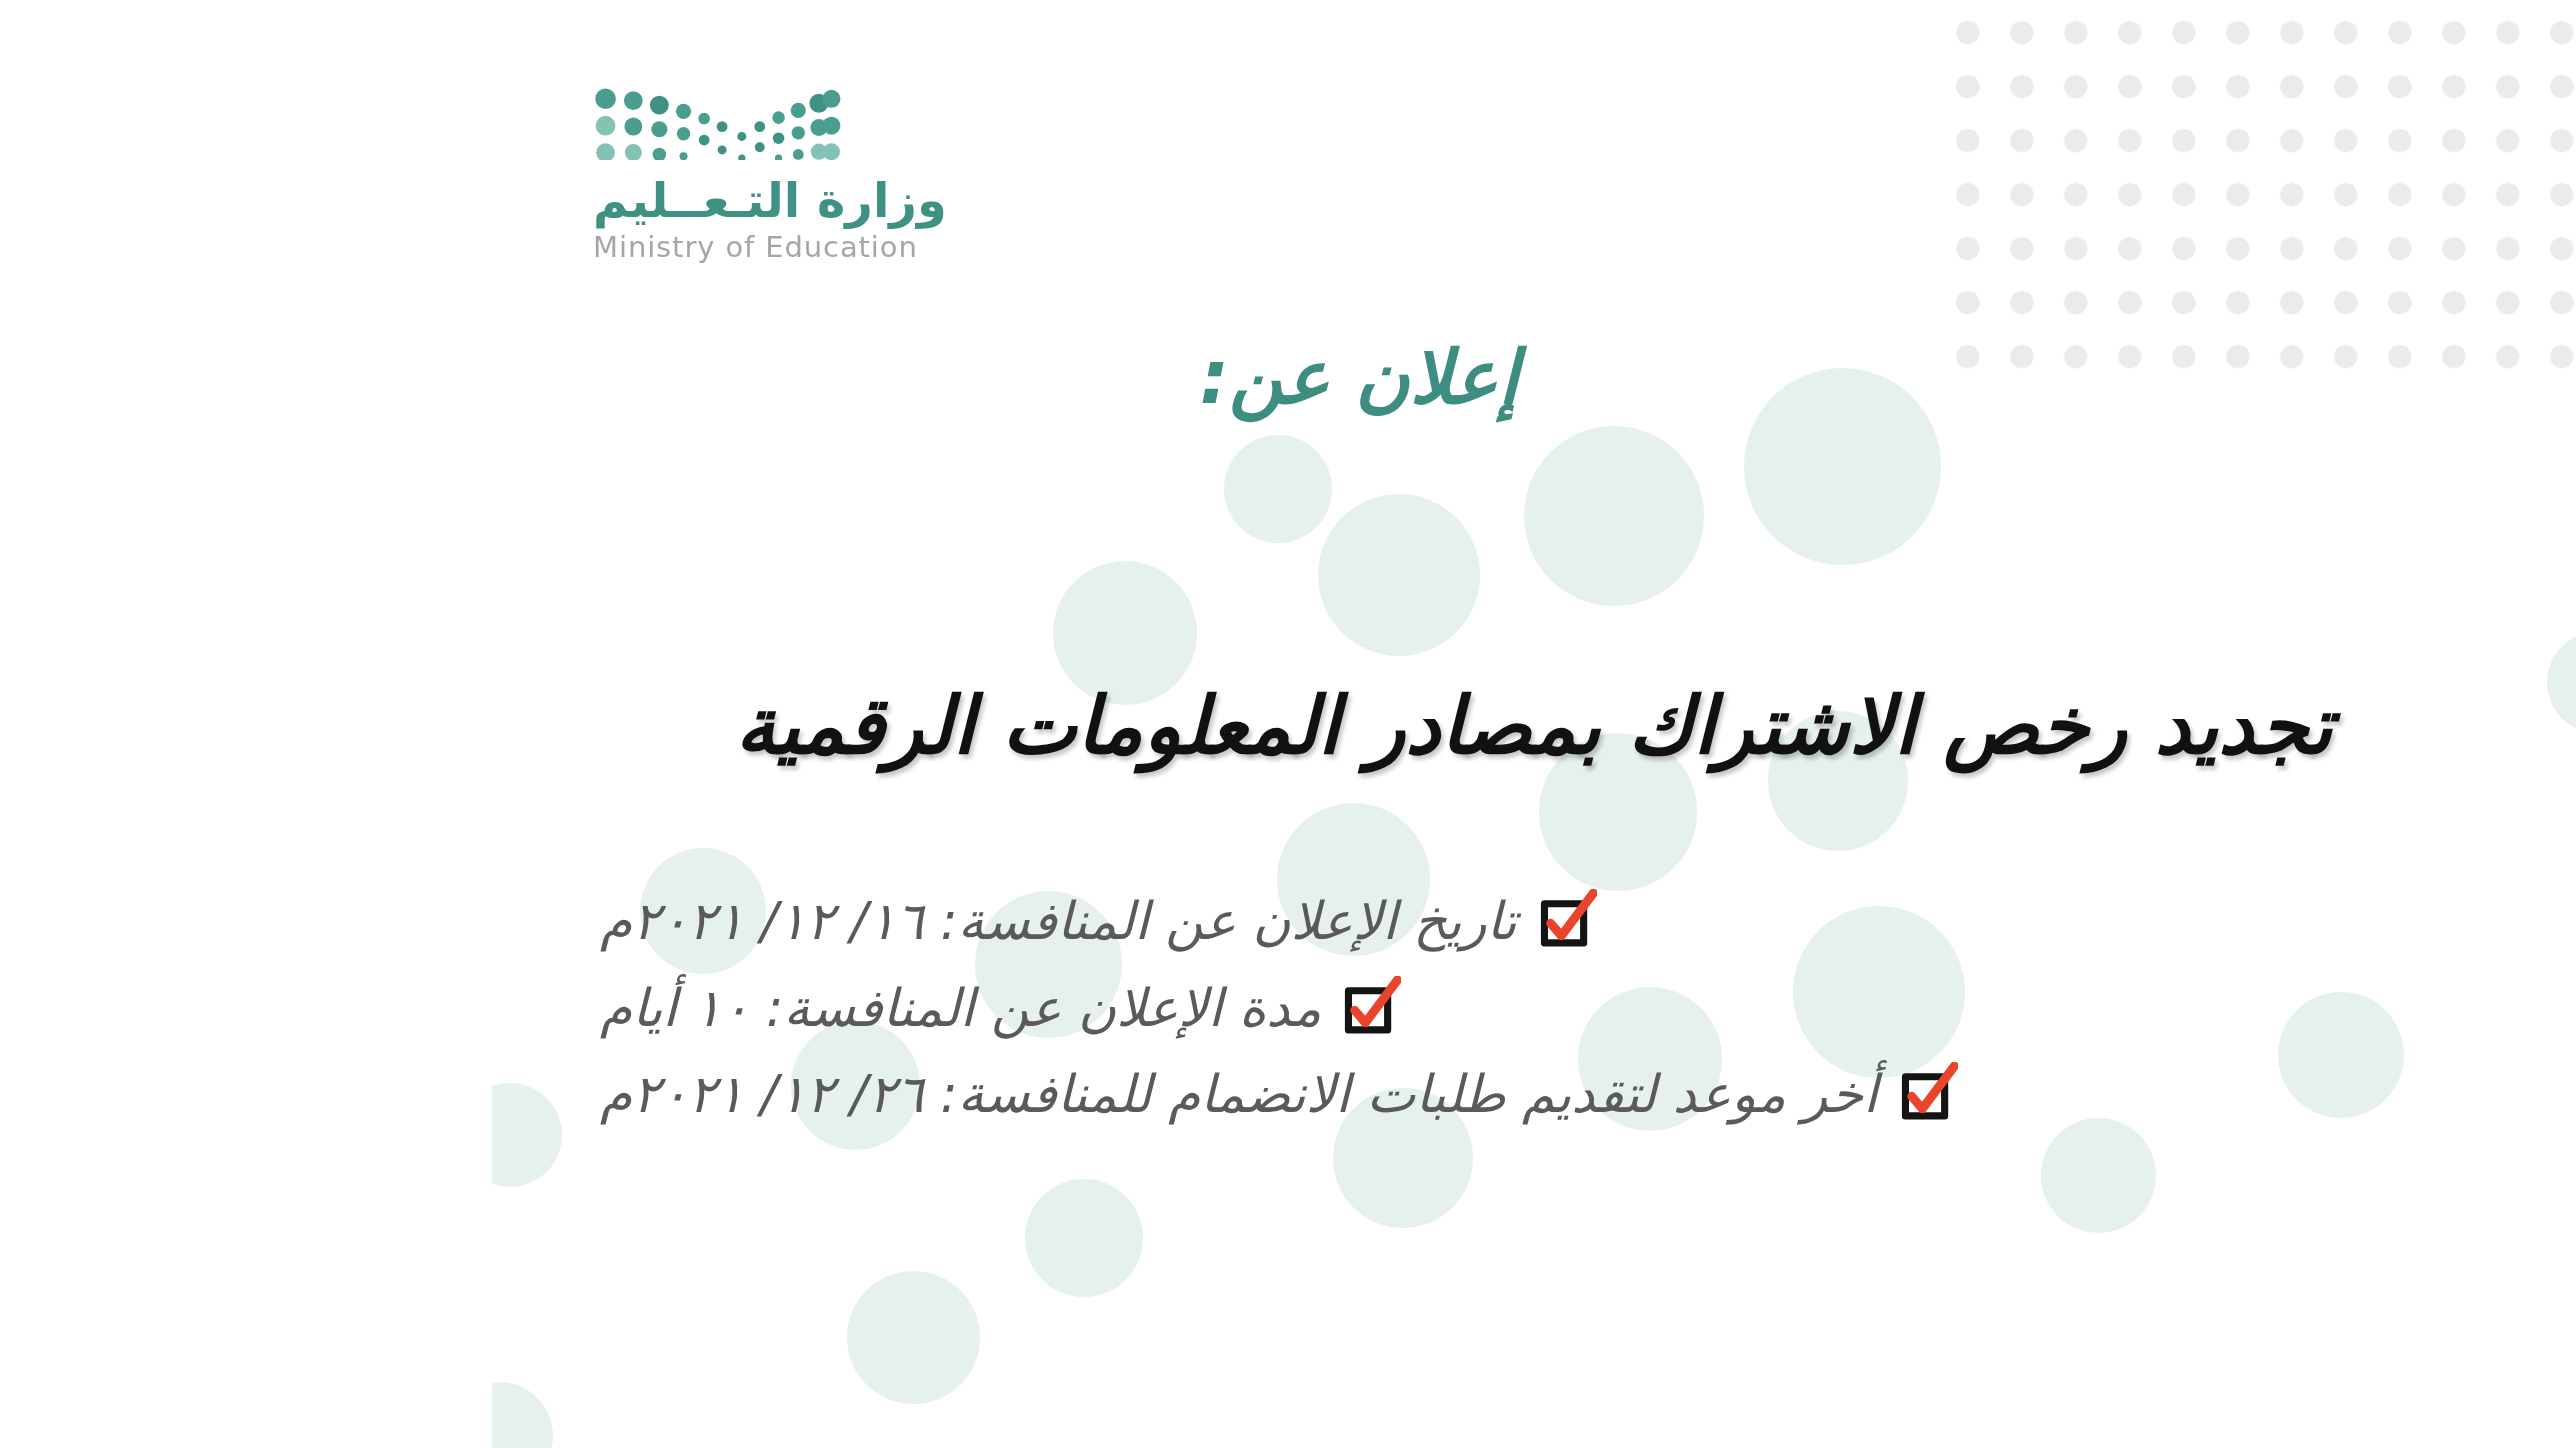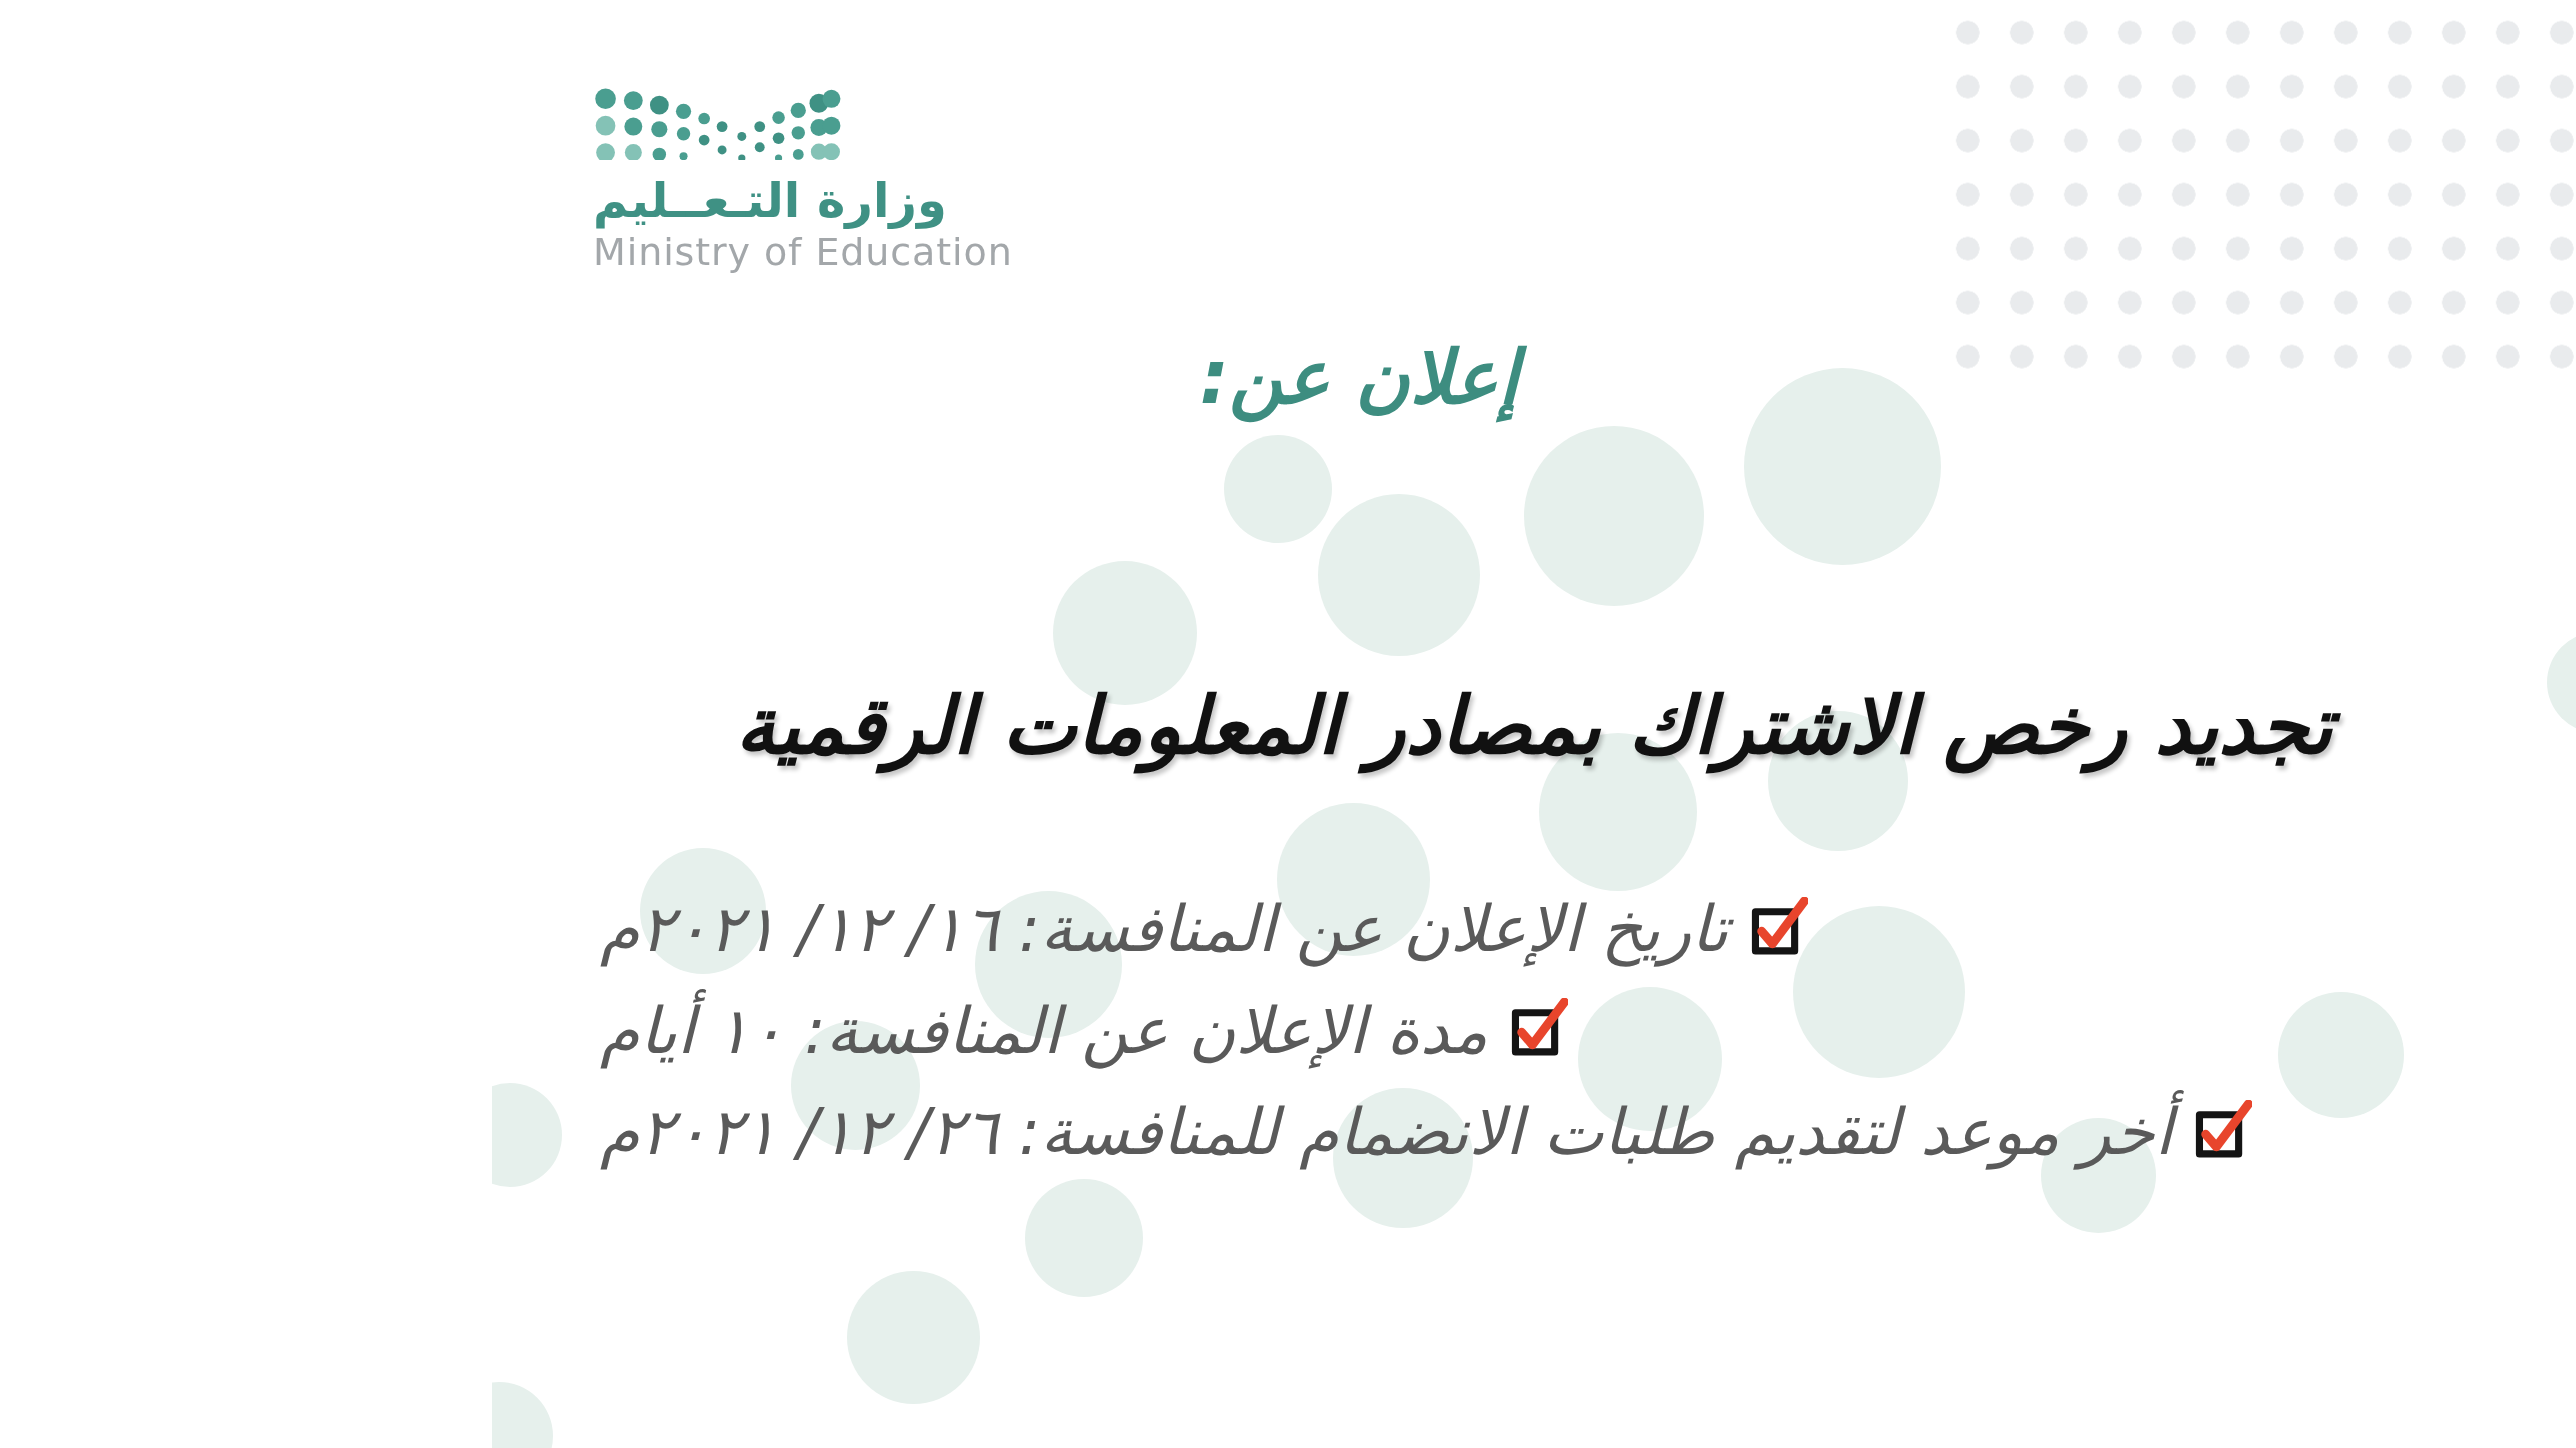--- a/index.html
+++ b/index.html
@@ -59,21 +59,21 @@
     font-weight: 600;
     letter-spacing: 0px;
     margin-top: 16px;
     line-height: 1;
     direction: rtl;
     text-align: left;
   }
   #logo-en {
     display: block;
     color: #a3a7aa;
-    font-size: 38px;
+    font-size: 29px;
     font-weight: 400;
     letter-spacing: 0.9px;
     margin-top: 9px;
     line-height: 1;
   }
 
   
   #content {
     position: absolute;
     inset: 0;
@@ -119,21 +119,21 @@
   }
   .bullet-row {
     display: flex;
     flex-direction: row;
     align-items: center;
     gap: 23px;
     direction: rtl;
   }
   .bullet-text {
     color: #5a5a5a;
-    font-size: 64px;
+    font-size: 52px;
     font-weight: 400;
     line-height: 1.25;
     white-space: nowrap;
   }
   .check-box {
     flex: 0 0 auto;
     width: 57px;
     height: 65px;
     position: relative;
   }

